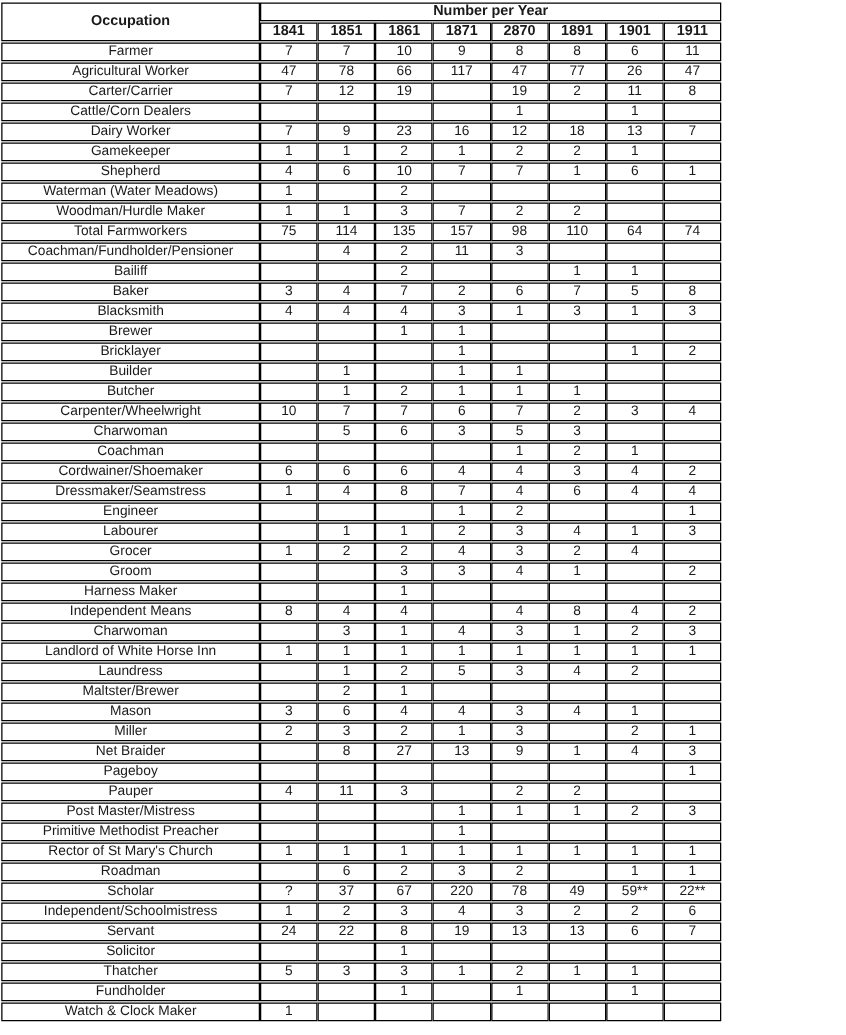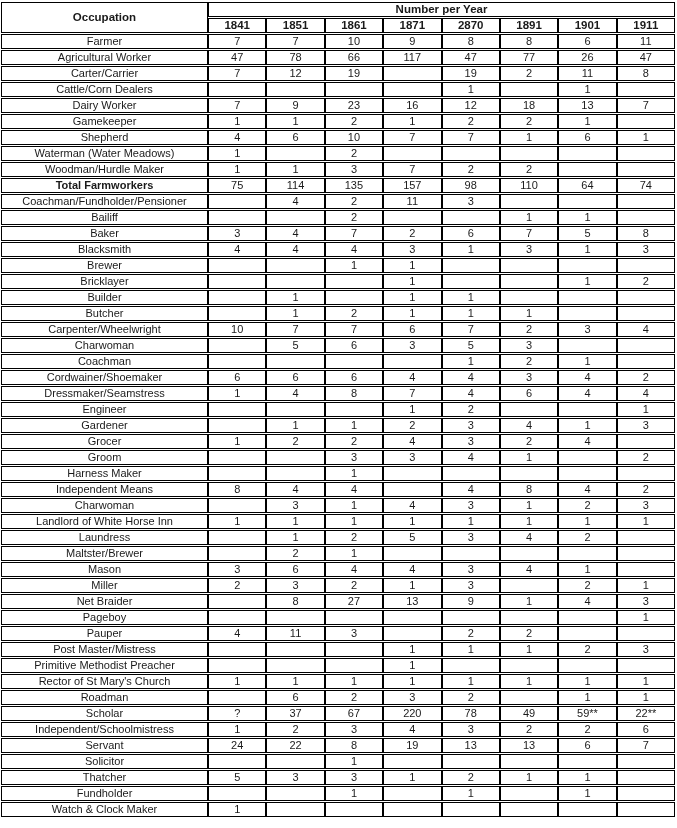--- a/index.html
+++ b/index.html
@@ -8,21 +8,21 @@
     background: #ffffff;
     width: 677px;
   }
   .table-wrap {
     padding: 1px 1px;
   }
   table.occ-table {
     border-collapse: separate;
     border-spacing: 0 1px;
     table-layout: fixed;
-    width: 674px;
+    width: 576px;
     font-family: "Liberation Sans", sans-serif;
     font-size: 11px;
     color: #1a1a1a;
   }
   table.occ-table th,
   table.occ-table td {
     border: 1px solid #000000;
     text-align: center;
     vertical-align: middle;
     padding: 0;
@@ -30,21 +30,21 @@
     line-height: 13px;
     overflow: hidden;
     white-space: nowrap;
     background: #ffffff;
   }
   table.occ-table thead th {
     font-weight: bold;
     font-size: 11.5px;
   }
   table.occ-table td.occ-label.bold {
-    font-weight: bold;
+    font-weight: normal;
   }
   col.col-occ { width: 207px; }
   col.col-year { width: auto; }
 </style>
 </head>
 <body>
 
 <div class="table-wrap">
   <table class="occ-table">
     <colgroup>
@@ -333,21 +333,21 @@
           <td></td>
           <td></td>
           <td></td>
           <td>1</td>
           <td>2</td>
           <td></td>
           <td></td>
           <td>1</td>
         </tr>
         <tr>
-          <td class="occ-label">Gardener</td>
+          <td class="occ-label">Labourer</td>
           <td></td>
           <td>1</td>
           <td>1</td>
           <td>2</td>
           <td>3</td>
           <td>4</td>
           <td>1</td>
           <td>3</td>
         </tr>
         <tr>

